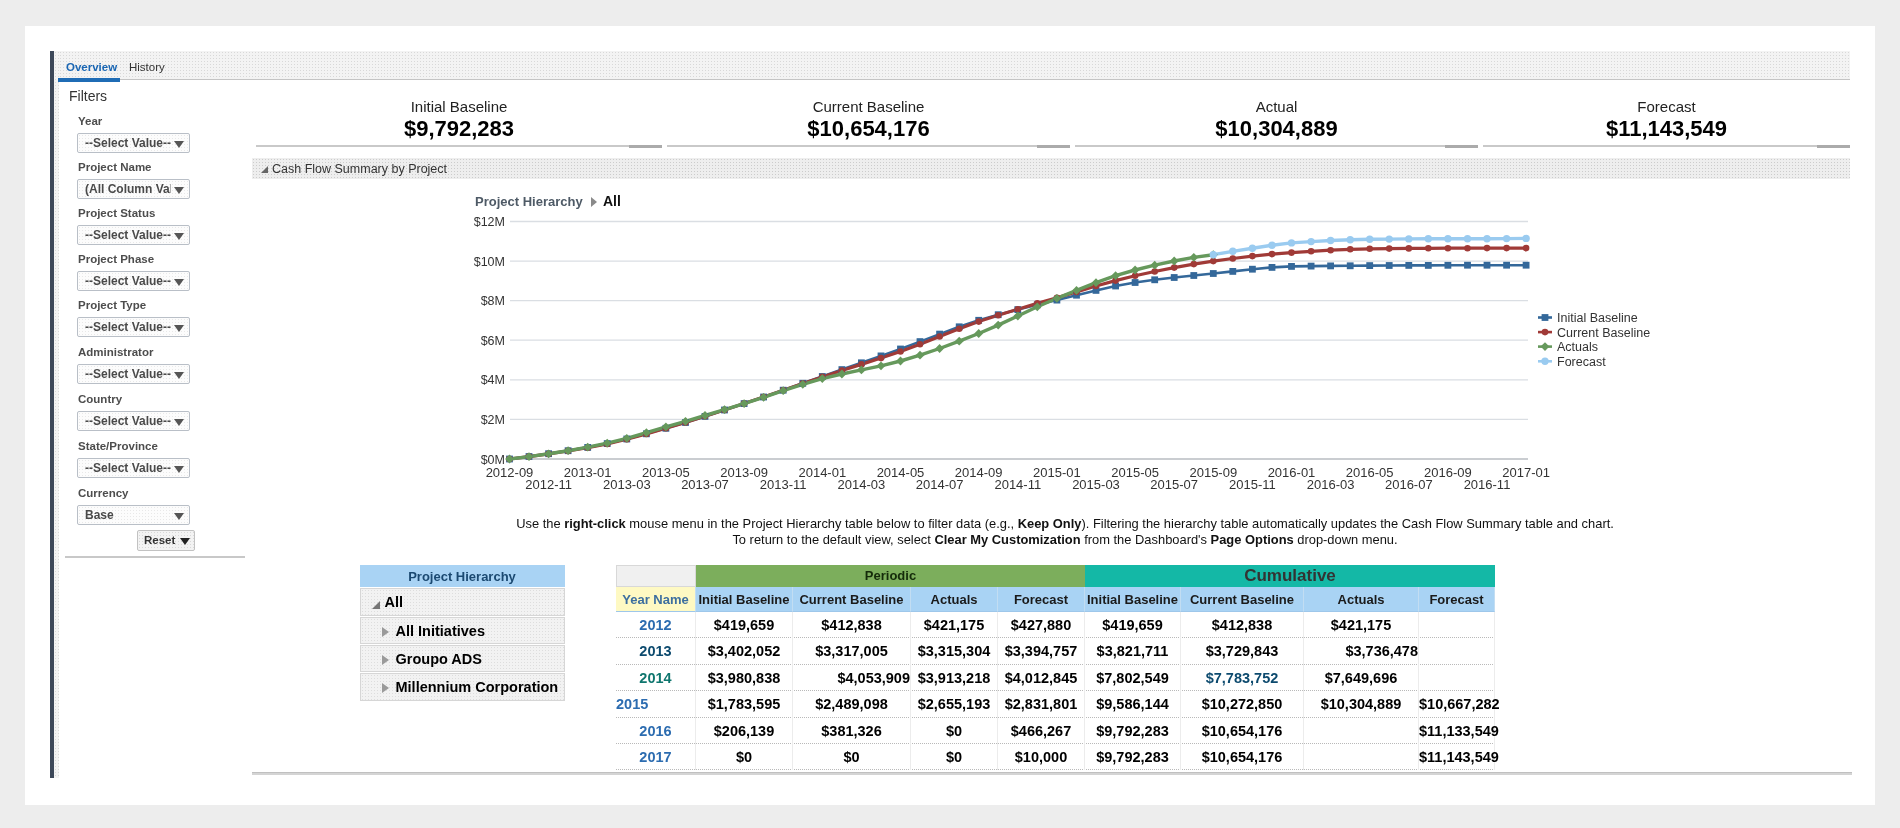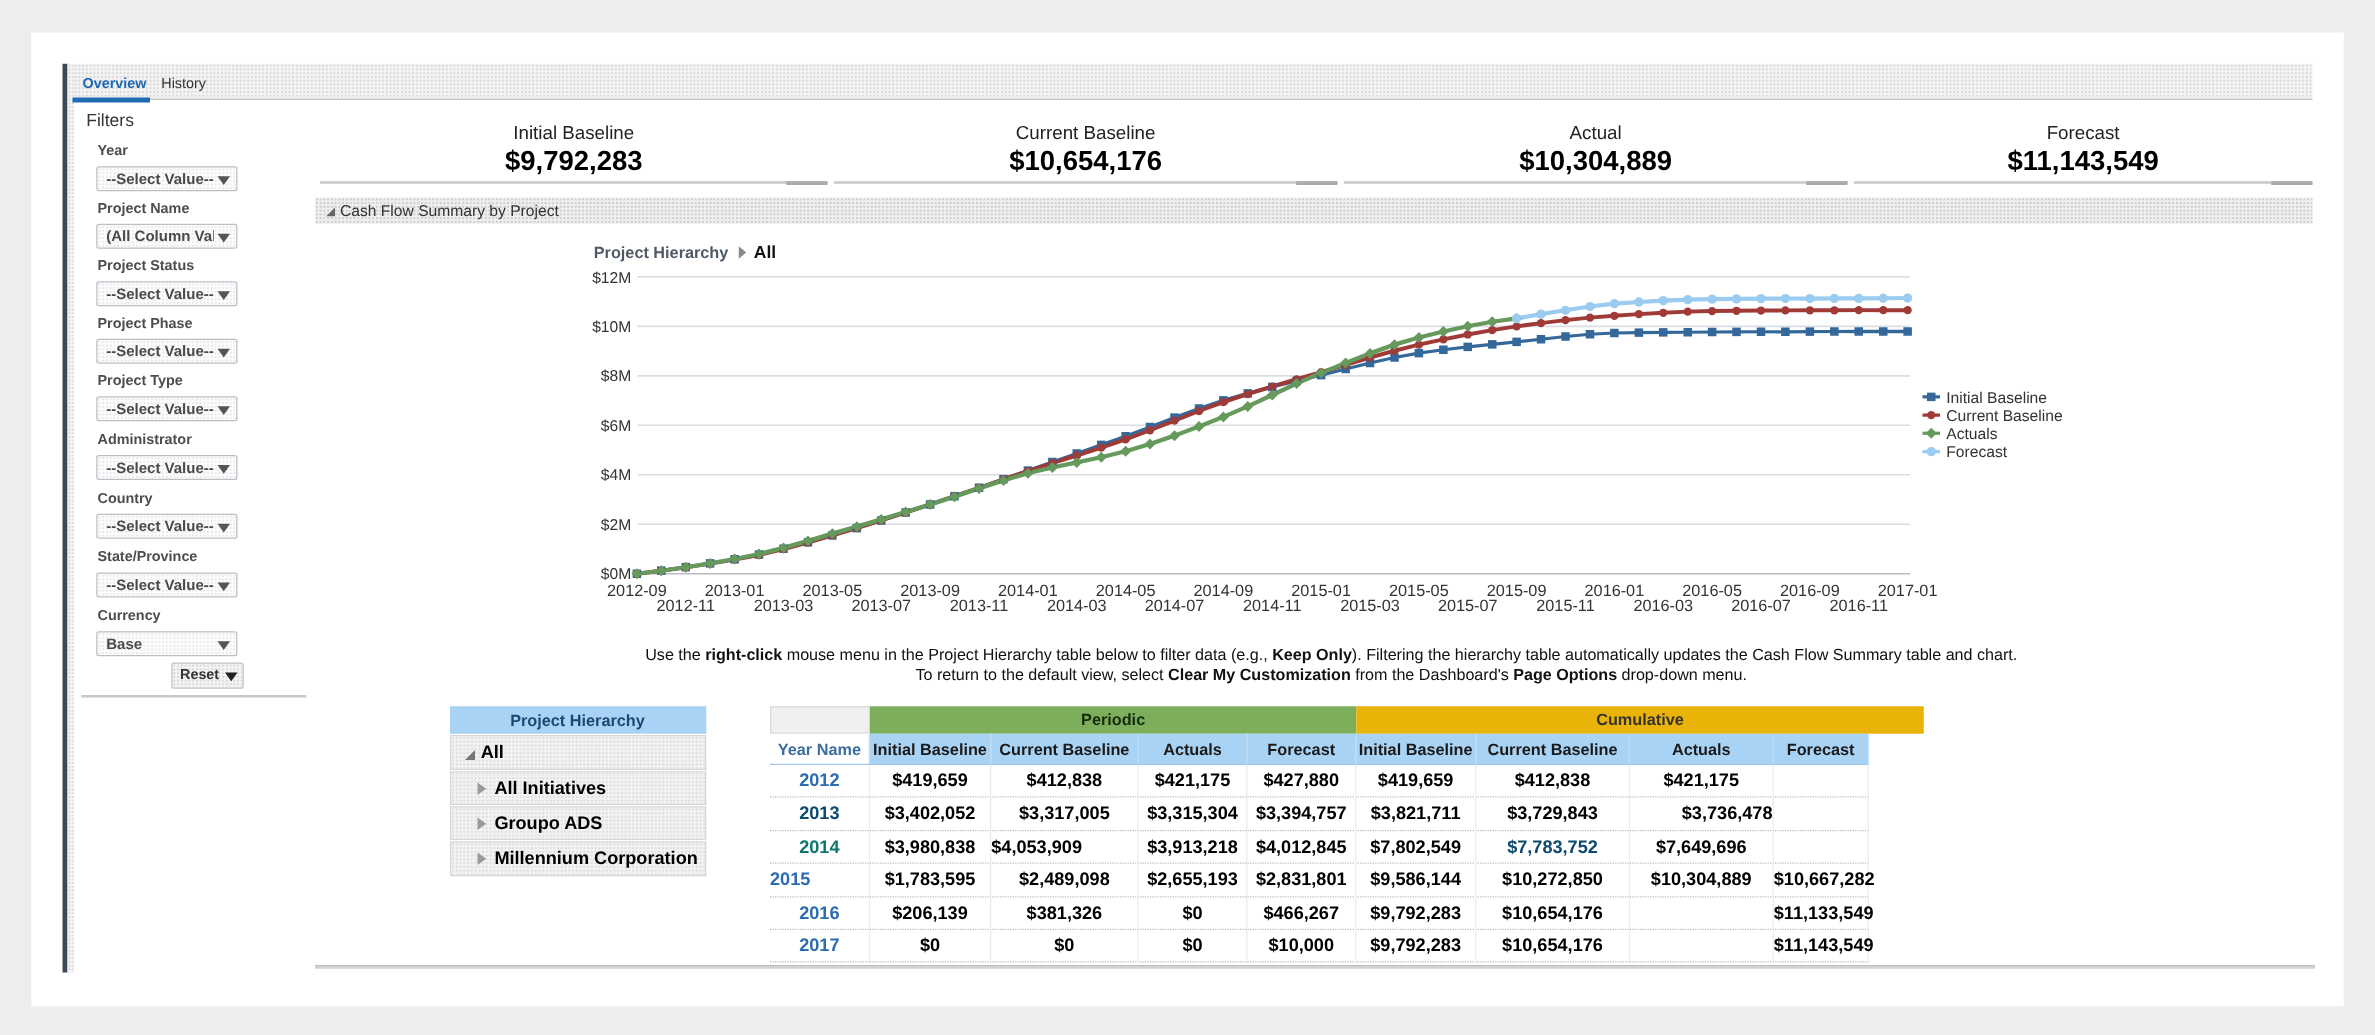--- a/index.html
+++ b/index.html
@@ -290,24 +290,24 @@
 <div style="height:22.7px; background:#a9d3f4; text-align:center; font-size:13px; font-weight:bold; color:#1b4971; line-height:23px;">Project Hierarchy</div>
 <div class="dotbg3" style="height:27.4px; border:1px solid #d6d6d6; margin-top:1px; font-size:14.5px; font-weight:bold; color:#000; line-height:26px; padding-left:11px; white-space:nowrap;"><span style="display:inline-block; width:0; height:0; border-top:8px solid transparent; border-right:8px solid #777; vertical-align:-2px; margin-right:5px;"></span>All</div>
 <div class="dotbg3" style="height:27.4px; border:1px solid #d6d6d6; margin-top:1px; font-size:14.5px; font-weight:bold; color:#000; line-height:26px; padding-left:21px; white-space:nowrap;"><span style="display:inline-block; width:0; height:0; border-top:5px solid transparent; border-bottom:5px solid transparent; border-left:7px solid #9a9a9a; vertical-align:-1px; margin-right:7px;"></span>All Initiatives</div>
 <div class="dotbg3" style="height:27.4px; border:1px solid #d6d6d6; margin-top:1px; font-size:14.5px; font-weight:bold; color:#000; line-height:26px; padding-left:21px; white-space:nowrap;"><span style="display:inline-block; width:0; height:0; border-top:5px solid transparent; border-bottom:5px solid transparent; border-left:7px solid #9a9a9a; vertical-align:-1px; margin-right:7px;"></span>Groupo ADS</div>
 <div class="dotbg3" style="height:27.4px; border:1px solid #d6d6d6; margin-top:1px; font-size:14.5px; font-weight:bold; color:#000; line-height:26px; padding-left:21px; white-space:nowrap;"><span style="display:inline-block; width:0; height:0; border-top:5px solid transparent; border-bottom:5px solid transparent; border-left:7px solid #9a9a9a; vertical-align:-1px; margin-right:7px;"></span>Millennium Corporation</div>
 </div>
 <div class="abs" style="left:572px; top:564.5px; width:879px; font-size:14.5px;margin-left:44px;">
 <div style="position:relative; height:22px;">
 <div class="abs" style="left:0; top:0; width:80px; height:22px; background:#f0f0f0; border:1px solid #d8d8d8;"></div>
 <div class="abs" style="left:80px; top:0; width:389px; height:22px; background:#7cae5c; text-align:center; font-weight:bold; color:#142b0a; line-height:22px; font-size:13px;">Periodic</div>
-<div class="abs" style="left:469px; top:0; width:454px; height:22px; background:#eab308; text-align:center; font-weight:bold; color:#333; line-height:22px; font-size:13px;">Cumulative</div>
+<div class="abs" style="left:469px; top:0; width:410px; height:22px; background:#14b8a6; text-align:center; font-weight:bold; color:#333; line-height:22px; font-size:17px;">Cumulative</div>
 </div>
 <div style="position:relative; height:25.5px;">
-<div class="abs" style="left:0px; top:0; width:80px; height:25.5px; background:#ffffff; border-right:1px solid #c2ddf2; border-bottom:1px solid #9ec7ea; text-align:center; font-weight:bold; color:#3c6e9f; line-height:25px; font-size:13px;">Year Name</div>
+<div class="abs" style="left:0px; top:0; width:80px; height:25.5px; background:#fef9c3; border-right:1px solid #c2ddf2; border-bottom:1px solid #9ec7ea; text-align:center; font-weight:bold; color:#3c6e9f; line-height:25px; font-size:13px;">Year Name</div>
 <div class="abs" style="left:80px; top:0; width:97px; height:25.5px; background:#a9d3f4; border-right:1px solid #c2ddf2; border-bottom:1px solid #9ec7ea; text-align:center; font-weight:bold; color:#1a1a1a; line-height:25px; font-size:13px;">Initial Baseline</div>
 <div class="abs" style="left:177px; top:0; width:118px; height:25.5px; background:#a9d3f4; border-right:1px solid #c2ddf2; border-bottom:1px solid #9ec7ea; text-align:center; font-weight:bold; color:#1a1a1a; line-height:25px; font-size:13px;">Current Baseline</div>
 <div class="abs" style="left:295px; top:0; width:87px; height:25.5px; background:#a9d3f4; border-right:1px solid #c2ddf2; border-bottom:1px solid #9ec7ea; text-align:center; font-weight:bold; color:#1a1a1a; line-height:25px; font-size:13px;">Actuals</div>
 <div class="abs" style="left:382px; top:0; width:87px; height:25.5px; background:#a9d3f4; border-right:1px solid #c2ddf2; border-bottom:1px solid #9ec7ea; text-align:center; font-weight:bold; color:#1a1a1a; line-height:25px; font-size:13px;">Forecast</div>
 <div class="abs" style="left:469px; top:0; width:96px; height:25.5px; background:#a9d3f4; border-right:1px solid #c2ddf2; border-bottom:1px solid #9ec7ea; text-align:center; font-weight:bold; color:#1a1a1a; line-height:25px; font-size:13px;">Initial Baseline</div>
 <div class="abs" style="left:565px; top:0; width:123px; height:25.5px; background:#a9d3f4; border-right:1px solid #c2ddf2; border-bottom:1px solid #9ec7ea; text-align:center; font-weight:bold; color:#1a1a1a; line-height:25px; font-size:13px;">Current Baseline</div>
 <div class="abs" style="left:688px; top:0; width:115px; height:25.5px; background:#a9d3f4; border-right:1px solid #c2ddf2; border-bottom:1px solid #9ec7ea; text-align:center; font-weight:bold; color:#1a1a1a; line-height:25px; font-size:13px;">Actuals</div>
 <div class="abs" style="left:803px; top:0; width:76px; height:25.5px; background:#a9d3f4; border-right:1px solid #c2ddf2; border-bottom:1px solid #9ec7ea; text-align:center; font-weight:bold; color:#1a1a1a; line-height:25px; font-size:13px;">Forecast</div>
 </div>
 <div style="position:relative; height:26.4px; border-bottom:1px dotted #b9b9b9;">
@@ -328,21 +328,21 @@
 <div class="abs" style="left:295px; top:0; width:87px; height:26.4px; border-right:1px solid #ececec; text-align:center; font-weight:bold; color:#000; line-height:26px; white-space:nowrap;">$3,315,304</div>
 <div class="abs" style="left:382px; top:0; width:87px; height:26.4px; border-right:1px solid #ececec; text-align:center; font-weight:bold; color:#000; line-height:26px; white-space:nowrap;">$3,394,757</div>
 <div class="abs" style="left:469px; top:0; width:96px; height:26.4px; border-right:1px solid #ececec; text-align:center; font-weight:bold; color:#000; line-height:26px; white-space:nowrap;">$3,821,711</div>
 <div class="abs" style="left:565px; top:0; width:123px; height:26.4px; border-right:1px solid #ececec; text-align:center; font-weight:bold; color:#000; line-height:26px; white-space:nowrap;">$3,729,843</div>
 <div class="abs" style="left:688px; top:0; width:115px; height:26.4px; border-right:1px solid #ececec; text-align:right; font-weight:bold; color:#000; line-height:26px; white-space:nowrap;">$3,736,478</div>
 <div class="abs" style="left:803px; top:0; width:76px; height:26.4px; border-right:1px solid #ececec; text-align:right; padding-right:4px; font-weight:bold; color:#000; line-height:26px; white-space:nowrap;"></div>
 </div>
 <div style="position:relative; height:26.4px; border-bottom:1px dotted #b9b9b9;">
 <div class="abs" style="left:0px; top:0; width:80px; height:26.4px; border-right:1px solid #ececec; text-align:center; font-weight:bold; color:#0f766e; line-height:26px; white-space:nowrap;">2014</div>
 <div class="abs" style="left:80px; top:0; width:97px; height:26.4px; border-right:1px solid #ececec; text-align:center; font-weight:bold; color:#000; line-height:26px; white-space:nowrap;">$3,980,838</div>
-<div class="abs" style="left:177px; top:0; width:118px; height:26.4px; border-right:1px solid #ececec; text-align:left; font-weight:bold; color:#000; line-height:26px; white-space:nowrap;">$4,053,909</div>
+<div class="abs" style="left:177px; top:0; width:118px; height:26.4px; border-right:1px solid #ececec; text-align:right; font-weight:bold; color:#000; line-height:26px; white-space:nowrap;">$4,053,909</div>
 <div class="abs" style="left:295px; top:0; width:87px; height:26.4px; border-right:1px solid #ececec; text-align:center; font-weight:bold; color:#000; line-height:26px; white-space:nowrap;">$3,913,218</div>
 <div class="abs" style="left:382px; top:0; width:87px; height:26.4px; border-right:1px solid #ececec; text-align:center; font-weight:bold; color:#000; line-height:26px; white-space:nowrap;">$4,012,845</div>
 <div class="abs" style="left:469px; top:0; width:96px; height:26.4px; border-right:1px solid #ececec; text-align:center; font-weight:bold; color:#000; line-height:26px; white-space:nowrap;">$7,802,549</div>
 <div class="abs" style="left:565px; top:0; width:123px; height:26.4px; border-right:1px solid #ececec; text-align:center; font-weight:bold; color:#0c4a6e; line-height:26px; white-space:nowrap;">$7,783,752</div>
 <div class="abs" style="left:688px; top:0; width:115px; height:26.4px; border-right:1px solid #ececec; text-align:center; font-weight:bold; color:#000; line-height:26px; white-space:nowrap;">$7,649,696</div>
 <div class="abs" style="left:803px; top:0; width:76px; height:26.4px; border-right:1px solid #ececec; text-align:right; padding-right:4px; font-weight:bold; color:#000; line-height:26px; white-space:nowrap;"></div>
 </div>
 <div style="position:relative; height:26.4px; border-bottom:1px dotted #b9b9b9;">
 <div class="abs" style="left:0px; top:0; width:80px; height:26.4px; border-right:1px solid #ececec; text-align:left; font-weight:bold; color:#2c6cb0; line-height:26px; white-space:nowrap;">2015</div>
 <div class="abs" style="left:80px; top:0; width:97px; height:26.4px; border-right:1px solid #ececec; text-align:center; font-weight:bold; color:#000; line-height:26px; white-space:nowrap;">$1,783,595</div>

